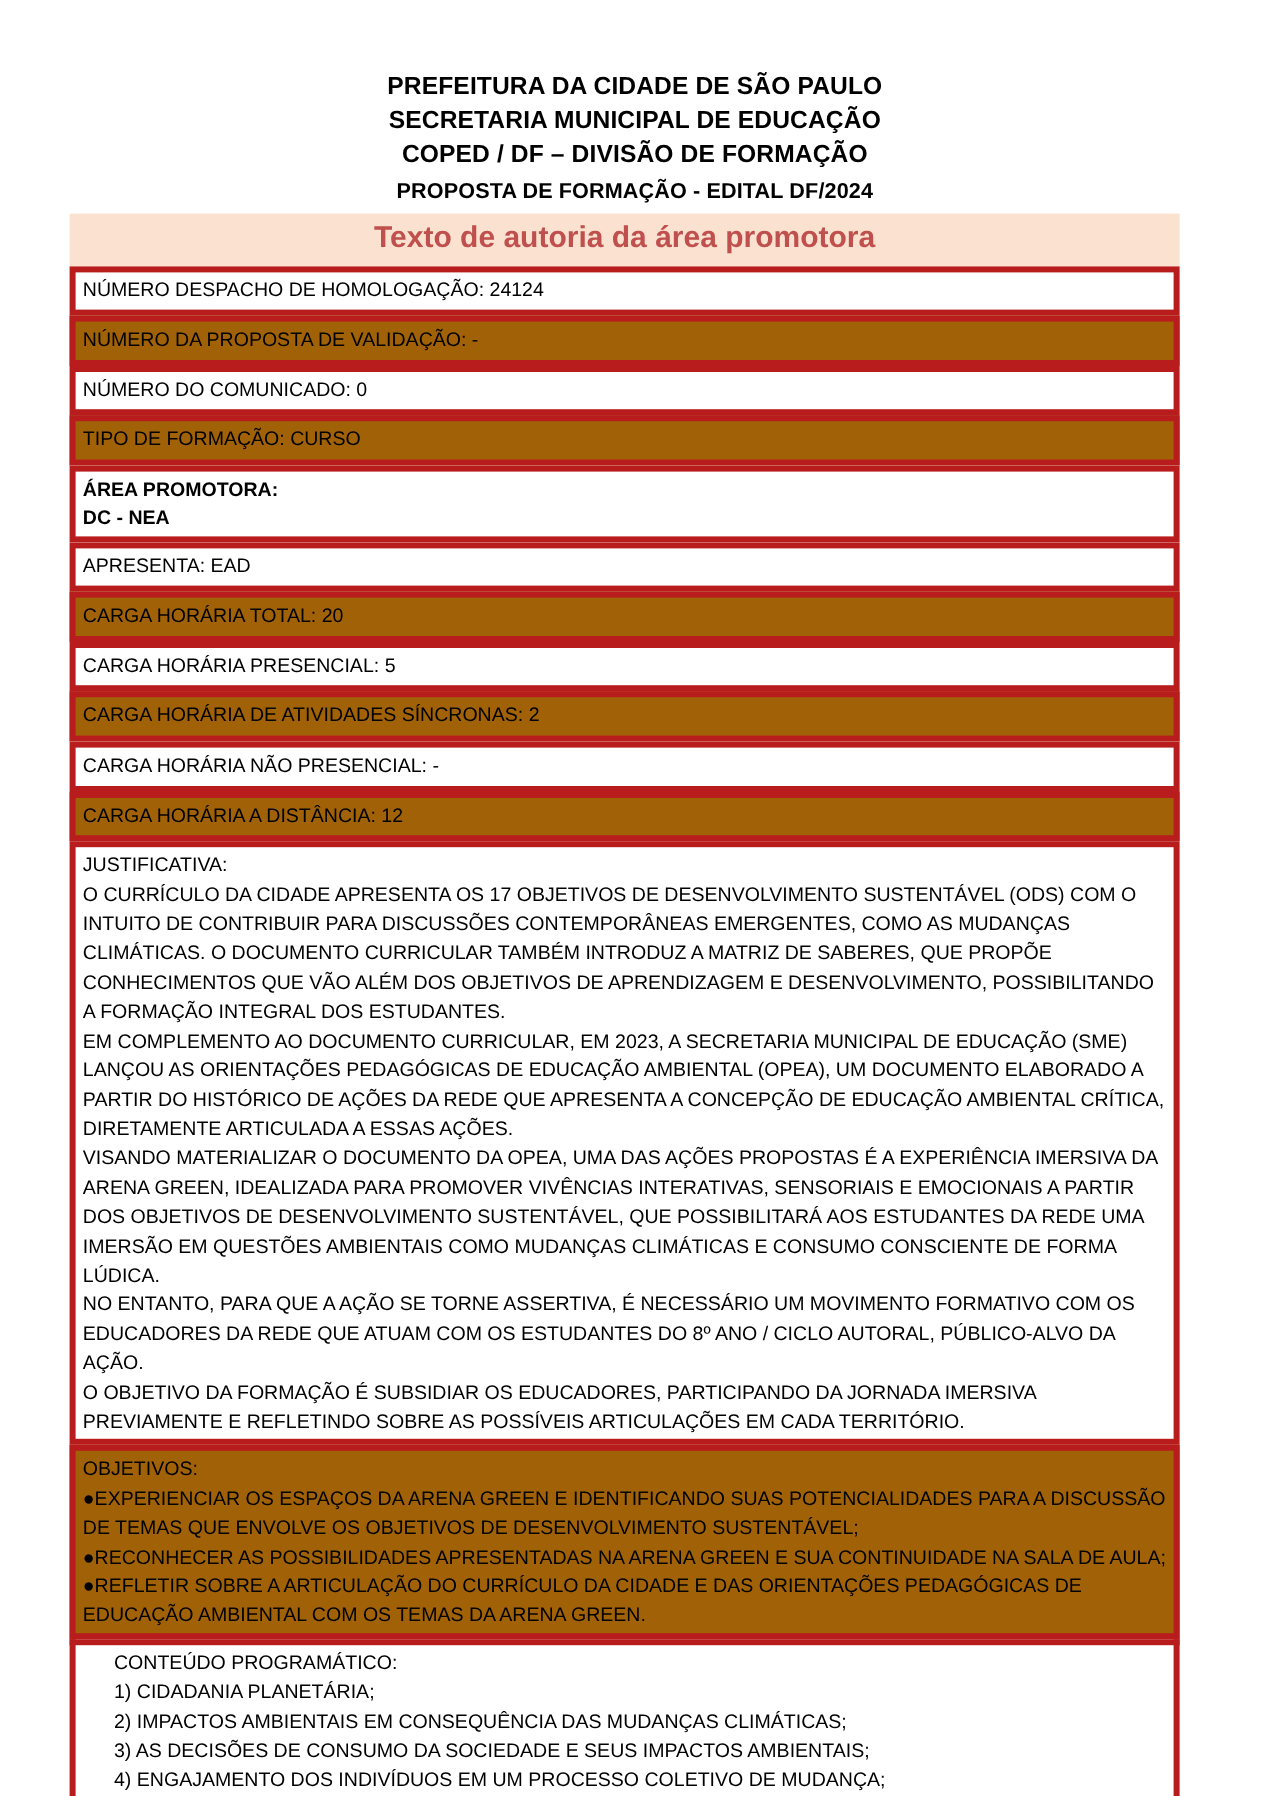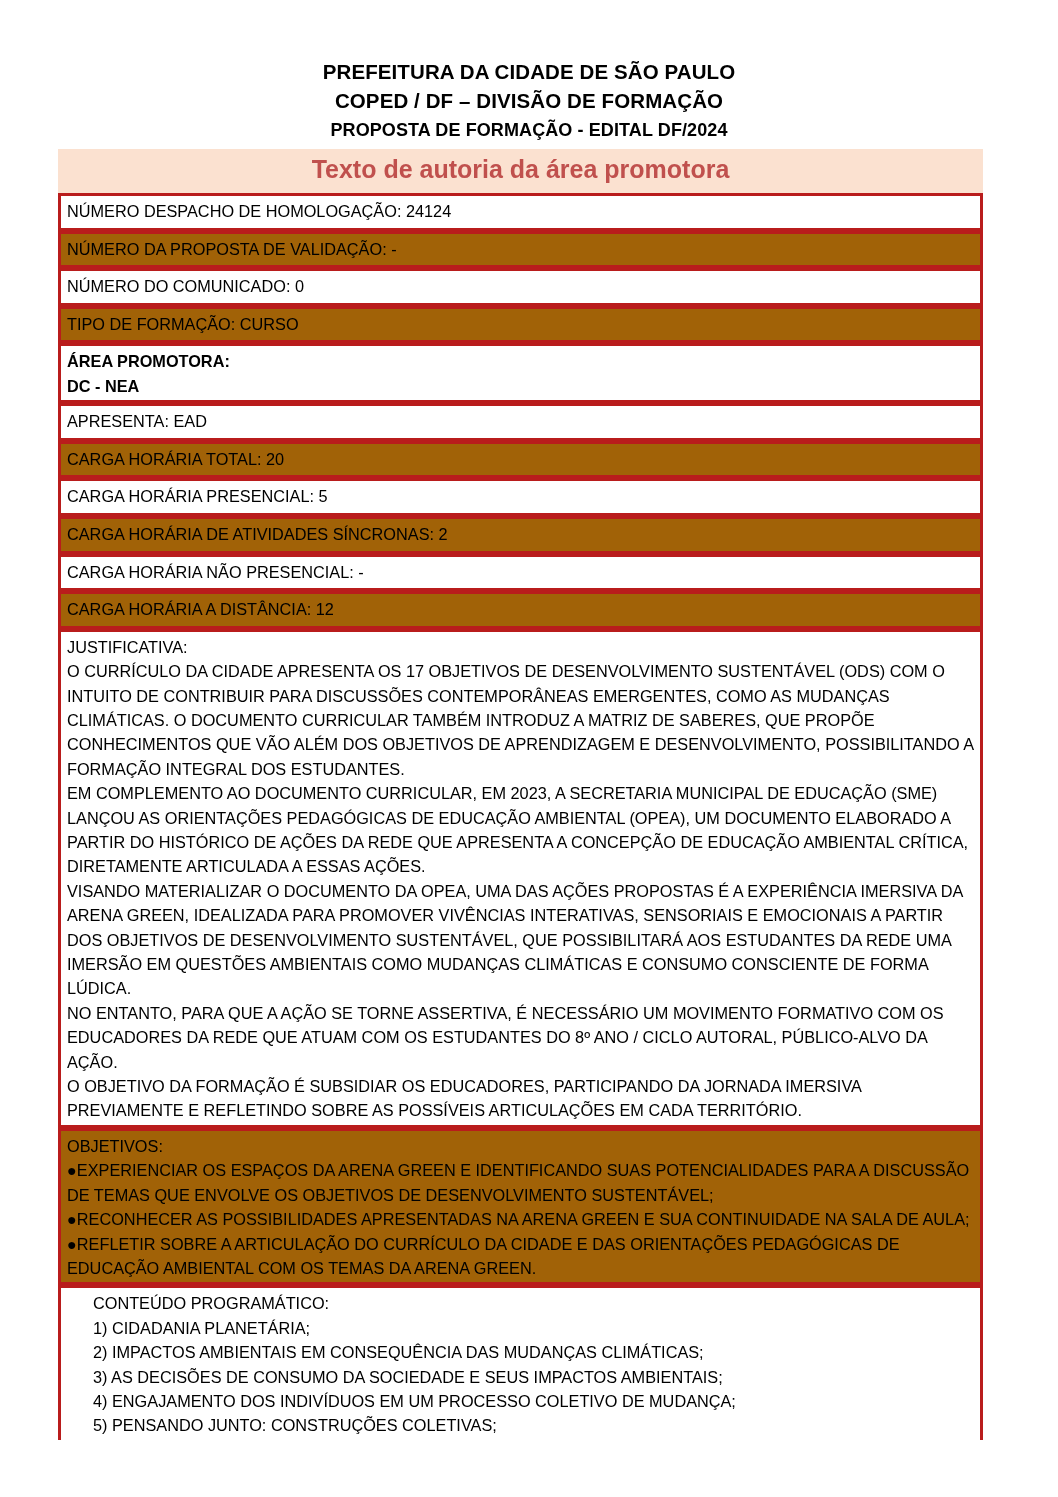--- a/index.html
+++ b/index.html
@@ -60,21 +60,21 @@
     margin-left: 48px;
   }
   .banner-text {
     color: #C0504D;
     font-weight: bold;
     font-size: 25px;
     line-height: 30px;
   }
 
   .doc-table td.cell {
-    border: 3px solid #b91c1c;
+    border: 5px solid #b91c1c;
     padding: 4px 6px 5px 6px;
     vertical-align: top;
     font-size: 16.3px;
     line-height: 22.6px;
     background: #ffffff;
   }
   .doc-table tr.shaded td.cell {
     background: #a16207;
   }
   .doc-table td.cell.bold {
@@ -97,20 +97,21 @@
   }
   .line-plain { display: block; }
 </style>
 </head>
 <body>
 
 <div class="page">
 
   <div class="doc-header">
     <div class="hline">PREFEITURA DA CIDADE DE SÃO PAULO</div>
+    <div class="hline">SECRETARIA MUNICIPAL DE EDUCAÇÃO</div>
     <div class="hline">COPED / DF – DIVISÃO DE FORMAÇÃO</div>
     <div class="hline big">PROPOSTA DE FORMAÇÃO - EDITAL DF/2024</div>
   </div>
 
   <table class="doc-table">
     <colgroup>
         <col style="width:925px">
       </colgroup>
     <tbody>
 

